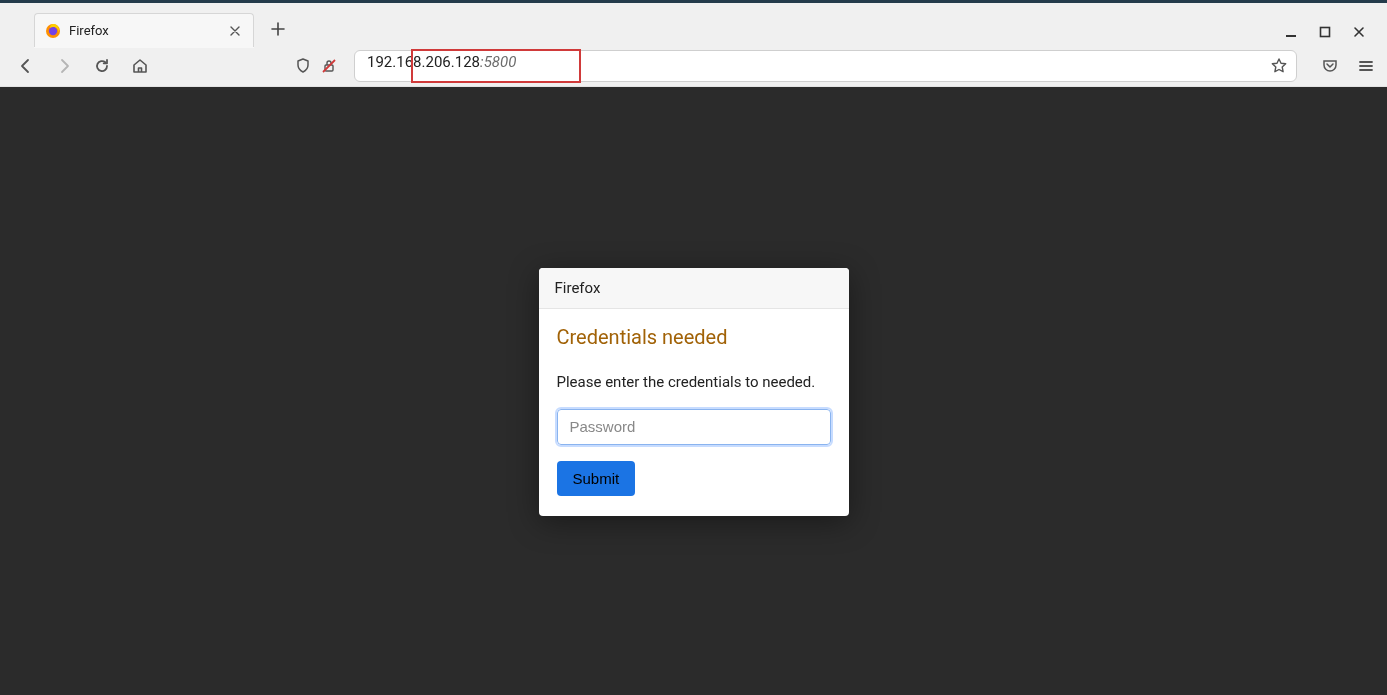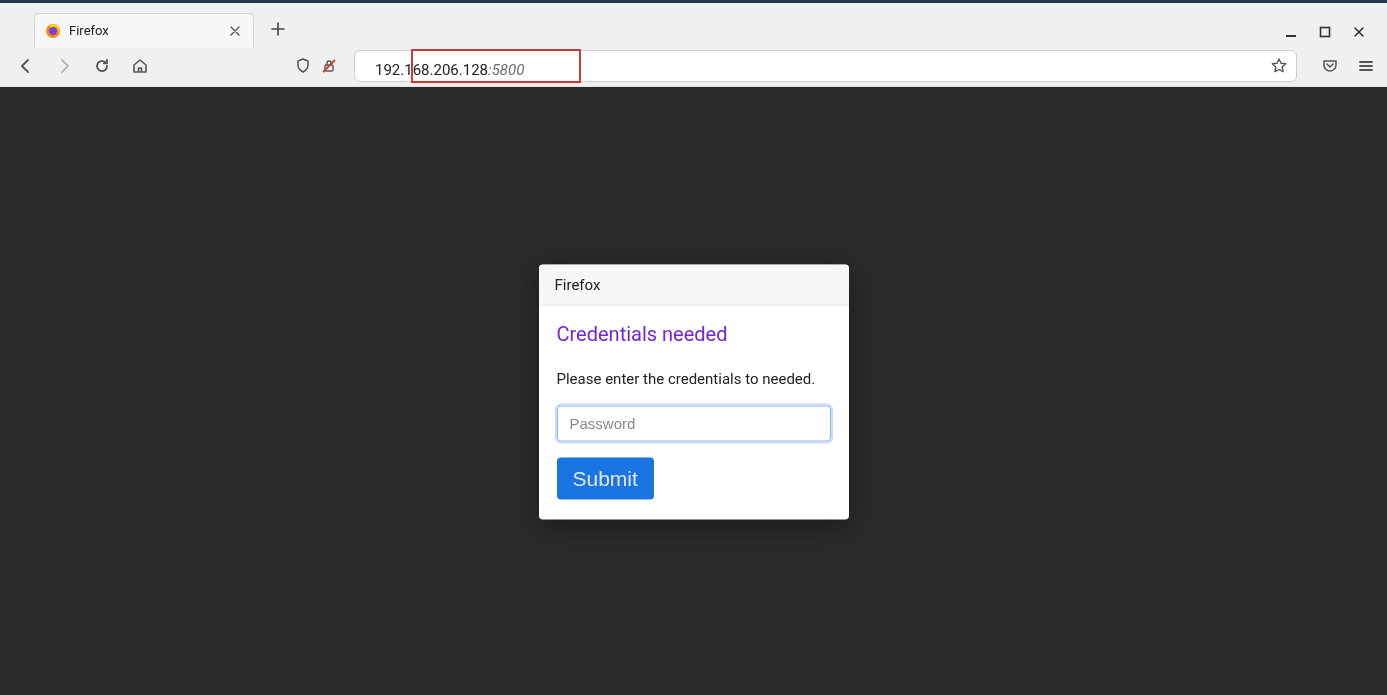--- a/index.html
+++ b/index.html
@@ -13,33 +13,33 @@
   .favicon { width:16px; height:16px; display:inline-flex; align-items:center; justify-content:center; }
   .newtab { width:28px; height:28px; display:flex; align-items:center; justify-content:center; color:#444; cursor:pointer; margin-left:4px; margin-bottom:3px; }
   .windowctl { margin-left:auto; display:flex; gap:18px; padding-right:12px; margin-bottom:6px; }
   .windowctl div { width:16px; height:16px; display:flex; align-items:center; justify-content:center; color:#333; cursor:pointer; }
   .toolbar { display:flex; align-items:center; height:40px; padding:0 12px; gap:10px; background:#f0f0f0; }
   .navbtn { width:28px; height:28px; display:flex; align-items:center; justify-content:center; color:#555; cursor:pointer; border-radius:4px; }
   .navbtn.disabled { color:#b5b5b5; cursor:default; }
   .spacer { width:120px; }
   .secicons { display:flex; align-items:center; gap:8px; margin-right:6px; }
   .urlwrap { flex:1; display:flex; align-items:center; background:#fff; border:1px solid #cfcfcf; border-radius:6px; height:32px; padding:0 8px 0 6px; gap:6px; position:relative; }
-  .urlbox { flex:1; display:flex; align-items:flex-end; height:26px; padding:0 6px; font-size:15px; color:#222; position:relative;margin-left:8px; }
+  .urlbox { flex:1; display:flex; align-items:flex-start; height:26px; padding:0 6px; font-size:15px; color:#222; position:relative; }
   .urlbox .port { color:#6b6b6b;font-style:italic; }
   .highlight { position:absolute; border:2px solid #d03a3a; left:56px; top:-2px; height:34px; width:170px; pointer-events:none; }
   .toolicons { display:flex; align-items:center; gap:18px; margin-left:14px; }
   .content { background:#2b2b2b; height:609px; position:relative; }
   .dialog { position:absolute; left:50%; top:50%; transform:translate(-50%,-50%); width:310px; background:#fff; border-radius:4px; box-shadow:0 6px 30px rgba(0,0,0,.4); overflow:hidden; }
   .dlg-head { background:#f7f7f7; border-bottom:1px solid #e5e5e5; padding:11px 16px; font-size:15px; color:#222; }
   .dlg-body { padding:16px 18px 20px; }
-  .dlg-title { font-size:20px; color:#6d28d9; margin-bottom:24px; font-weight:400; }
+  .dlg-title { font-size:20px; color:#a16207; margin-bottom:24px; font-weight:400; }
   .dlg-text { font-size:15px; color:#222; margin-bottom:18px; }
   .pw { width:100%; height:36px; border:1px solid #8ab4ef; outline:2px solid #c7dcff; outline-offset:0; border-radius:4px; padding:0 12px; font-size:15px; color:#222; }
   .pw::placeholder { color:#888; }
-  .submit { margin-top:16px; background:#1b74e4; color:#e5e5e5; border:none; border-radius:4px; font-size:21px; padding:9px 16px; cursor:pointer; }
+  .submit { margin-top:16px; background:#1b74e4; color:#000000; border:none; border-radius:4px; font-size:15px; padding:9px 16px; cursor:pointer; }
   svg { display:block; }
 </style>
 </head>
 <body>
 
 <div class="topstrip"></div>
 
 <div class="chrome">
   <div class="tabstrip">
     <div class="tab">

